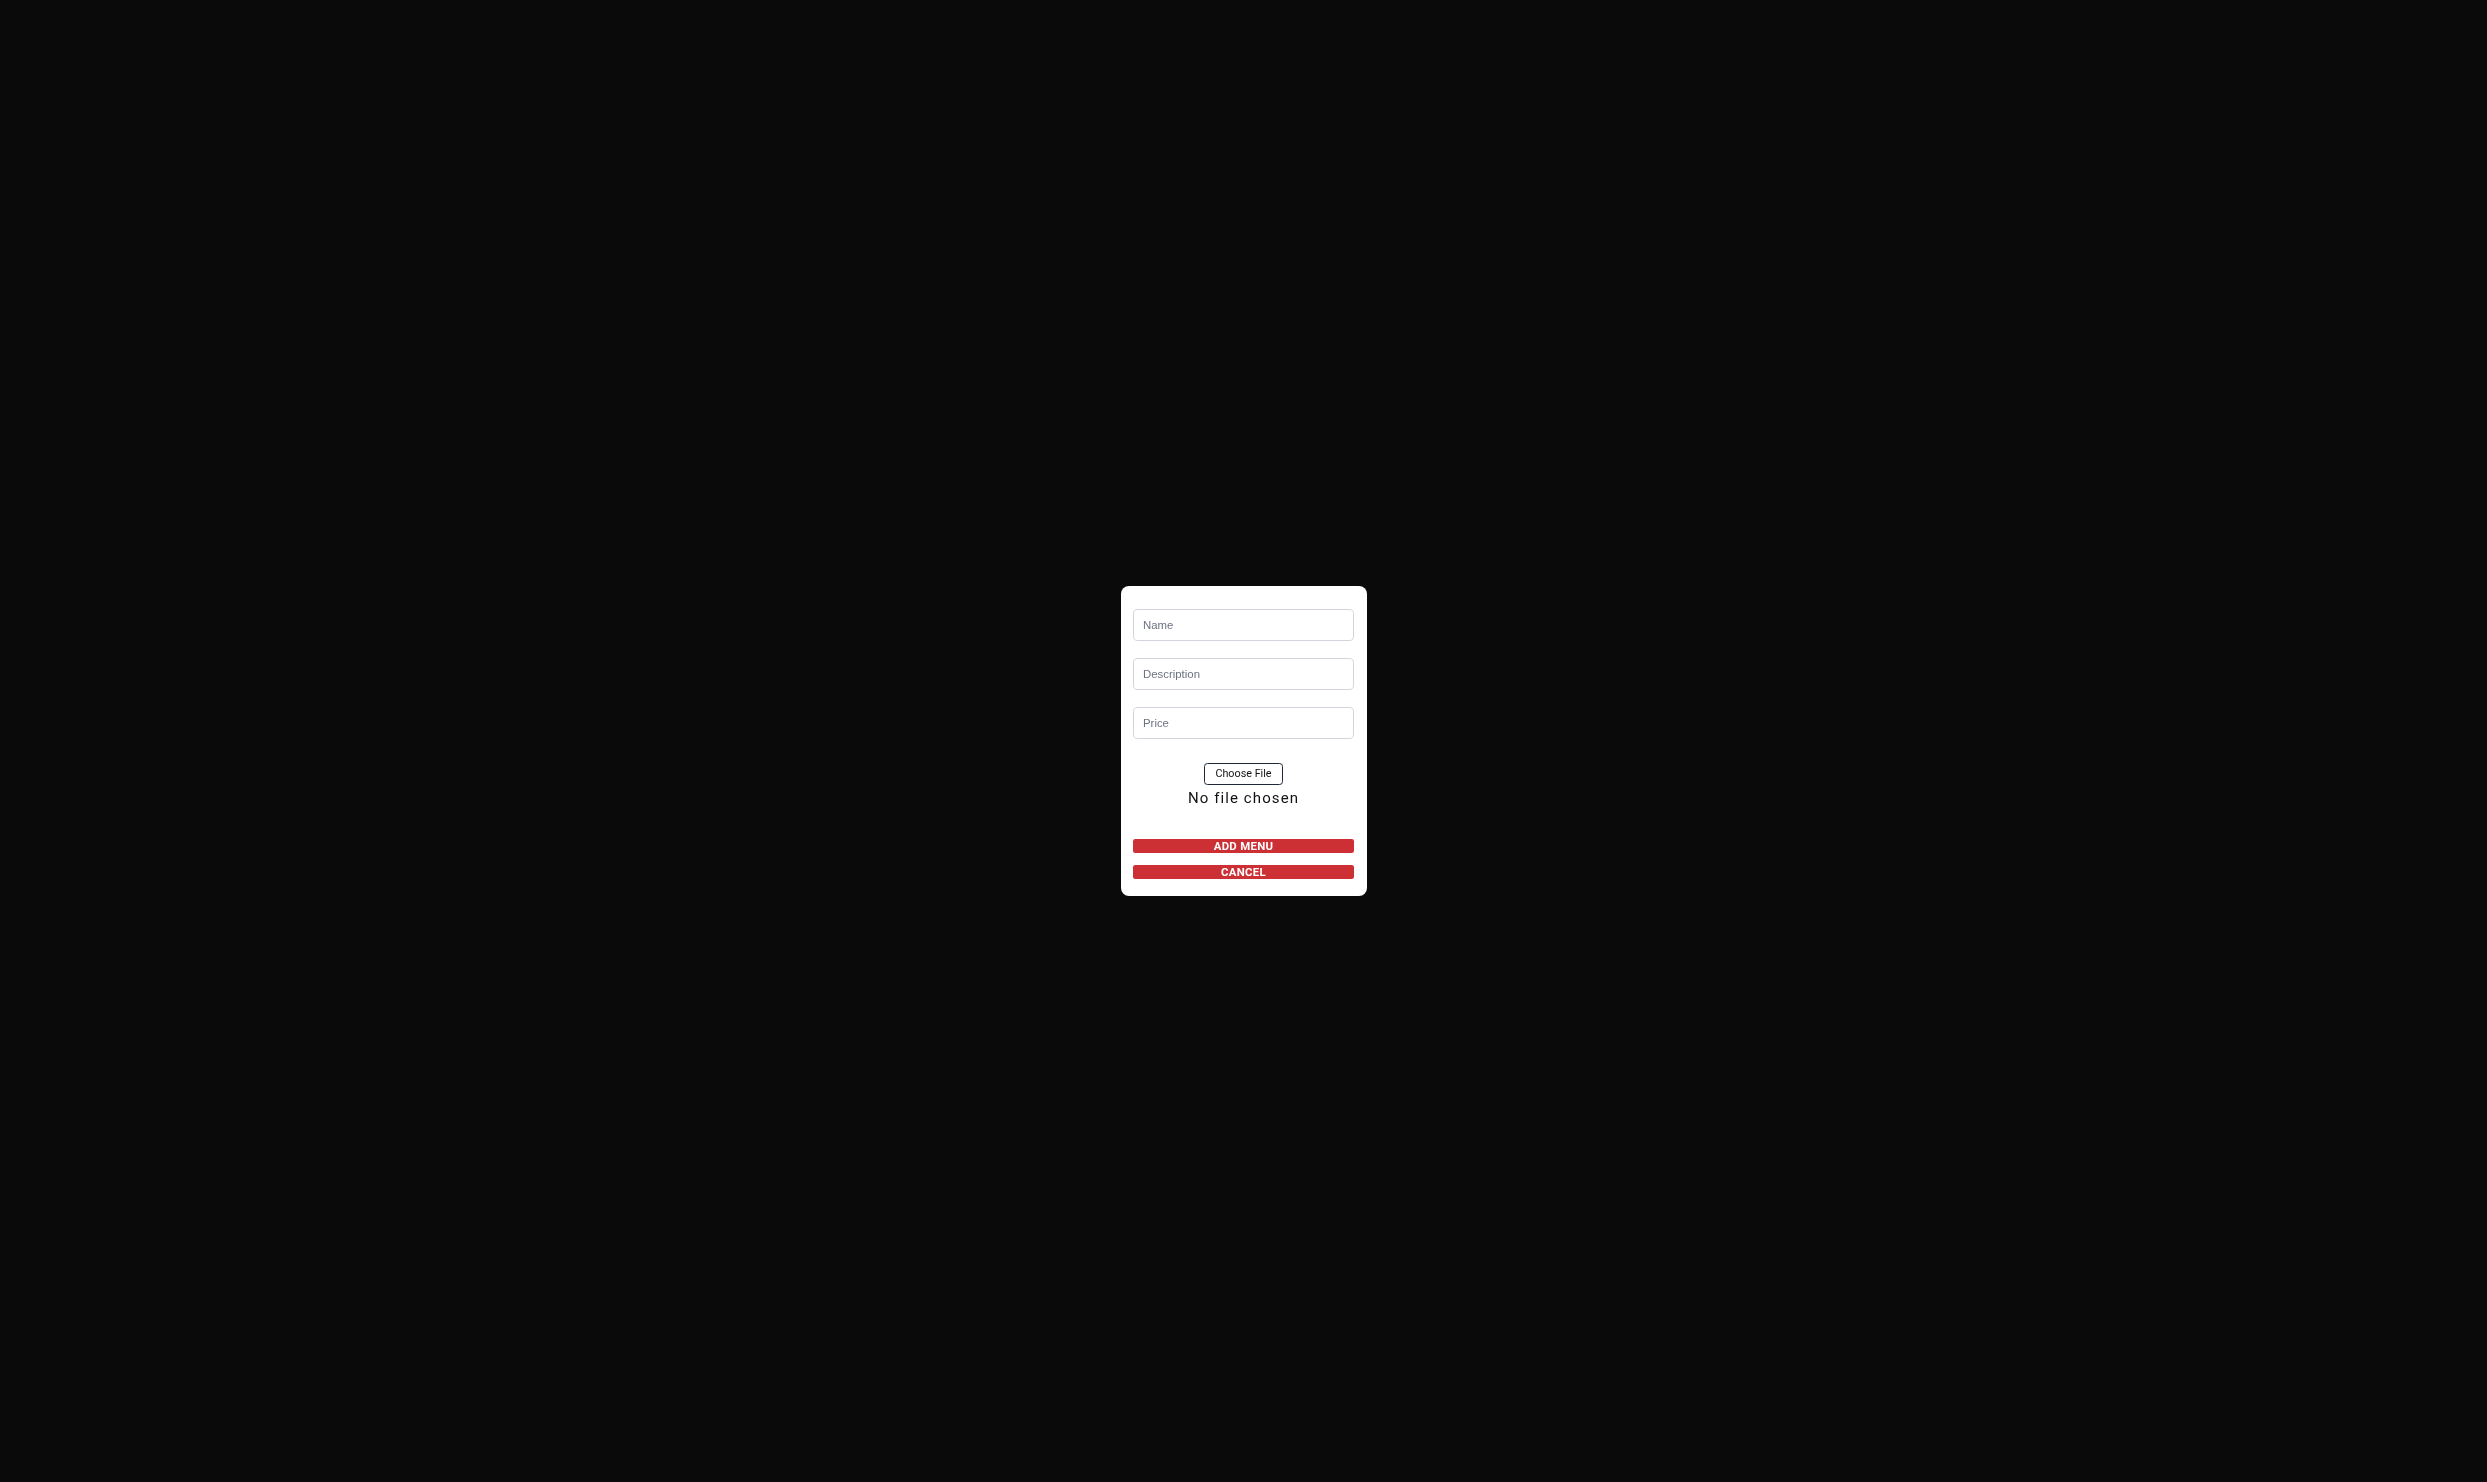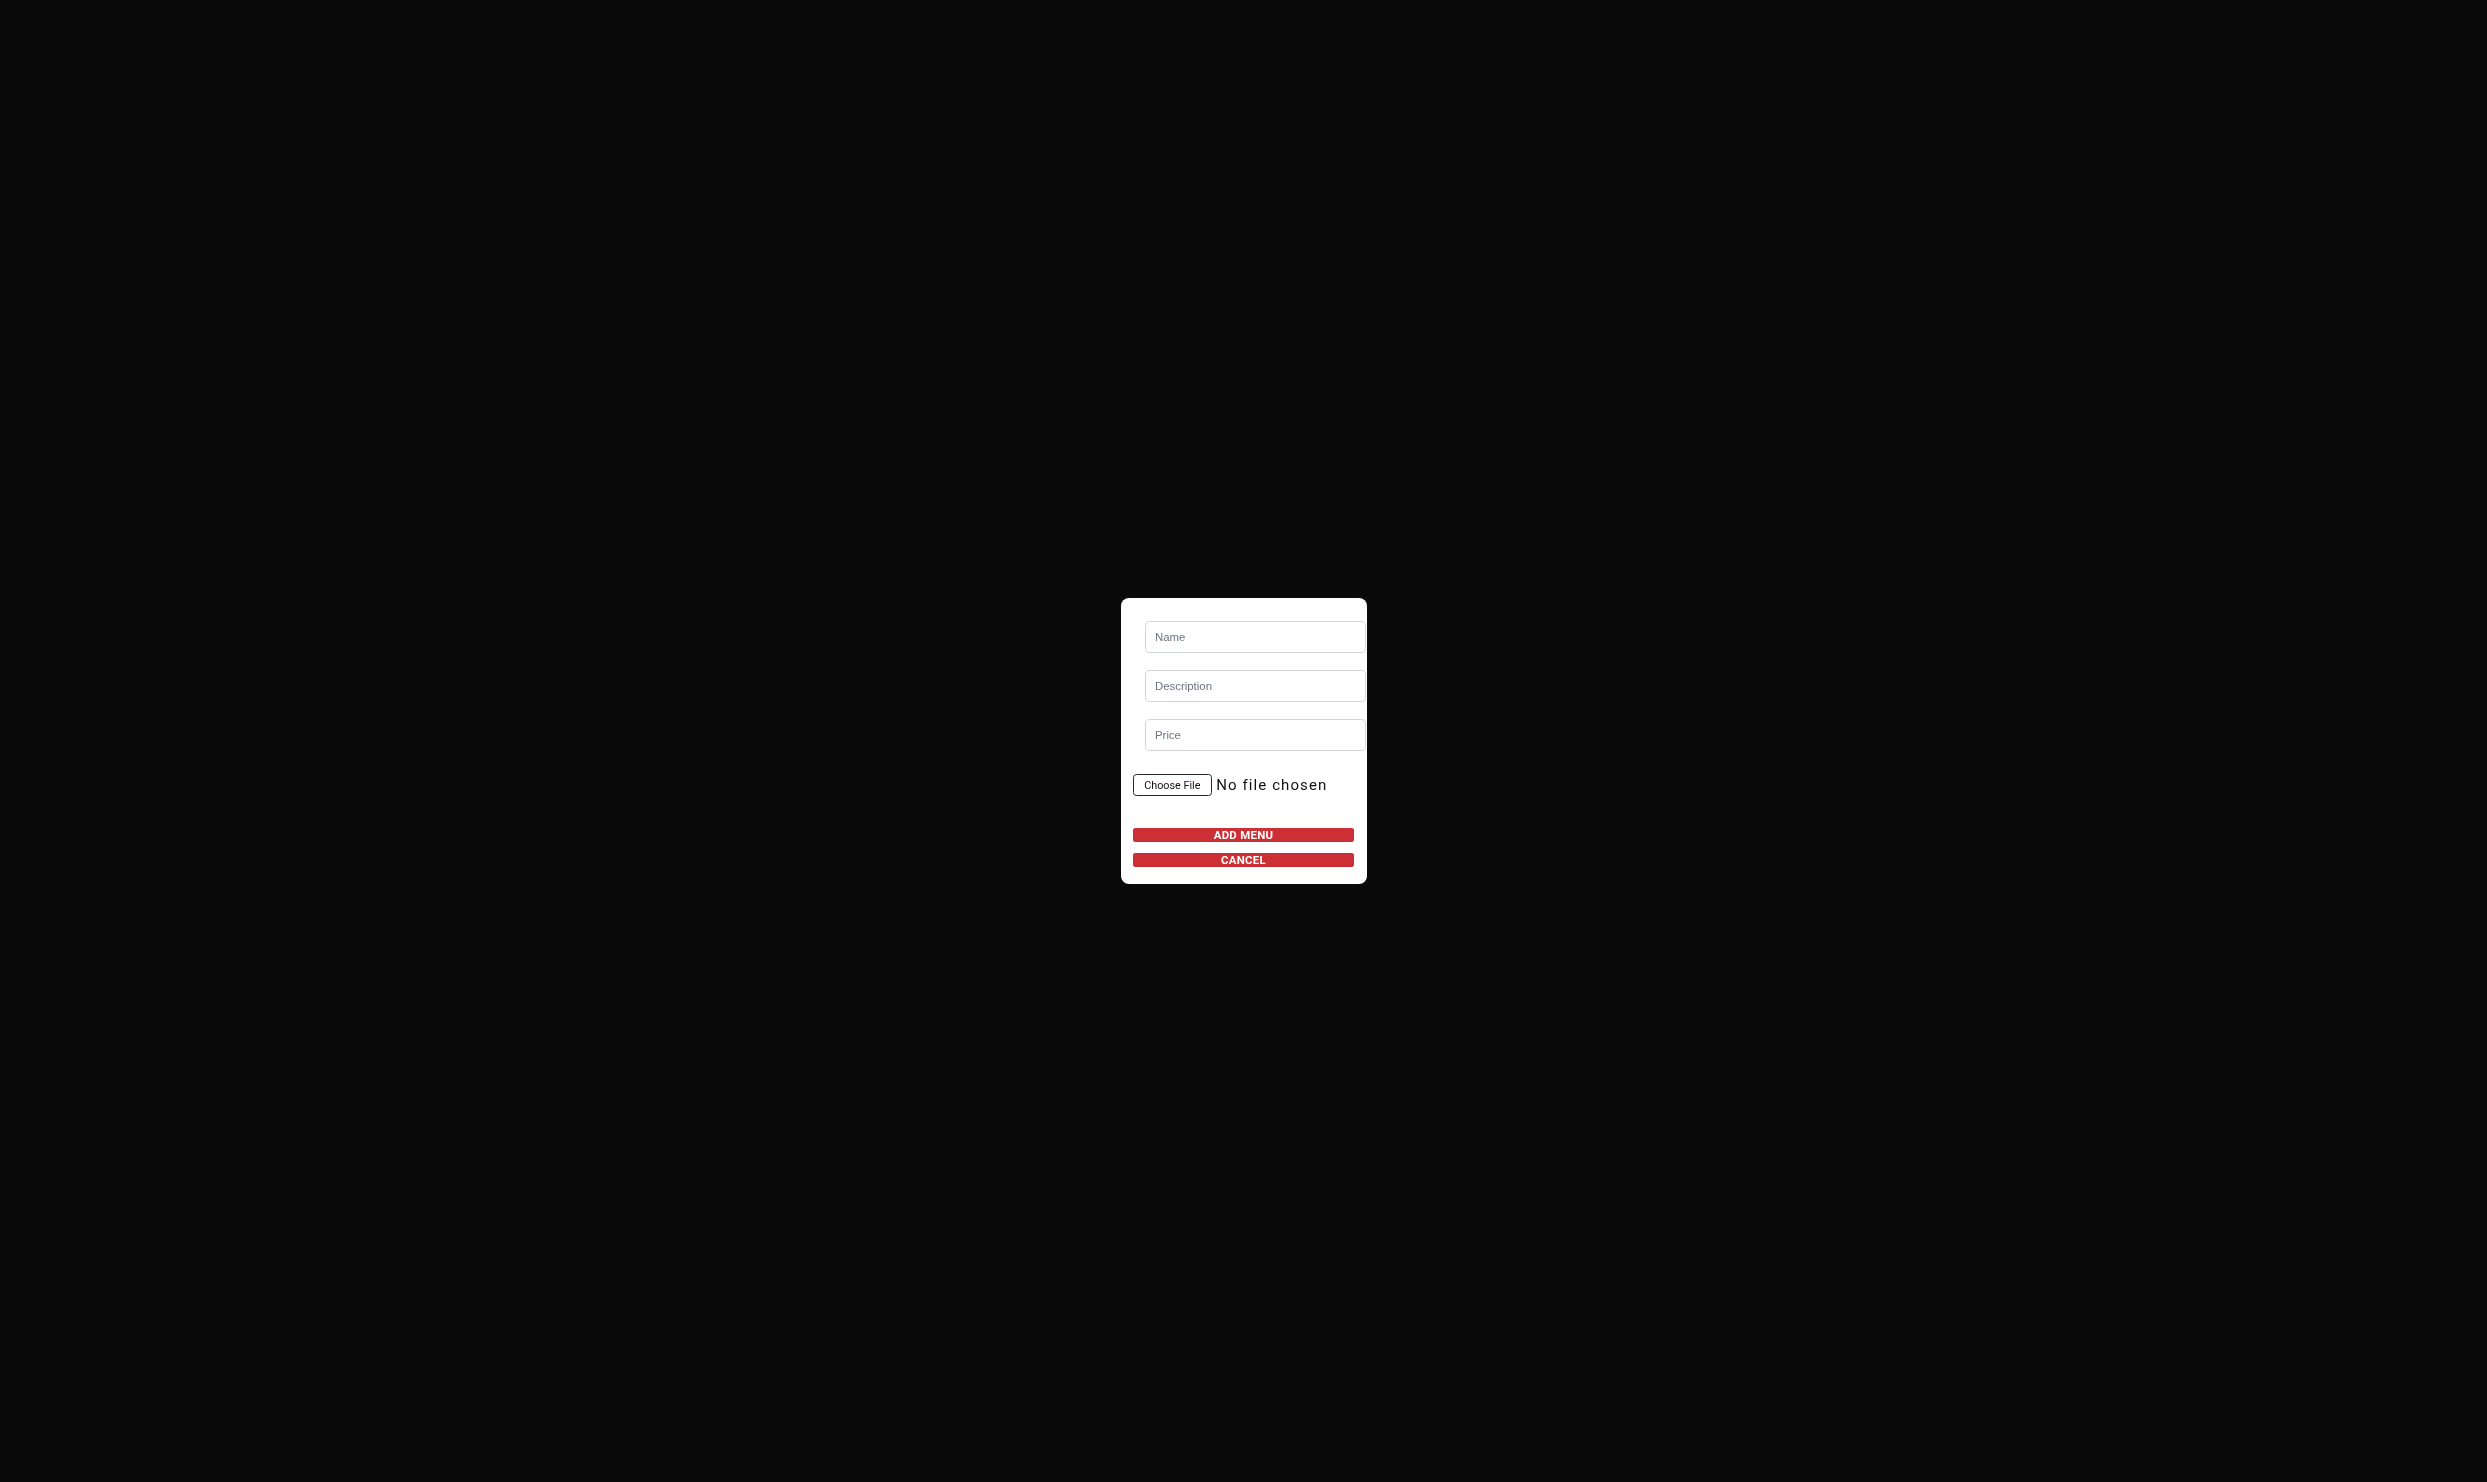--- a/index.html
+++ b/index.html
@@ -30,32 +30,32 @@
       width: 100%;
       height: 32px;
       border: 0.6px solid #d1d5db;
       border-radius: 4.6px;
       padding: 4px 9px;
       font-size: 11.4px;
       color: #1f2937;
       margin-bottom: 17px;
       outline: none;
       background: #fff;
-      margin-left: 12px;
     }
     .text-input::placeholder {
       color: #6b7280;
       opacity: 1;
     }
     .file-row {
       display: flex;
       align-items: center;
       margin-top: 6.8px;
       margin-bottom: 32px;
       gap: 4.6px;
+      flex-direction: column;
     }
     .file-btn {
       border: 0.6px solid #1f2937;
       background: #ffffff;
       border-radius: 3.4px;
       padding: 3.4px 10.2px;
       font-size: 10.8px;
       font-family: inherit;
       cursor: pointer;
       color: #111;

